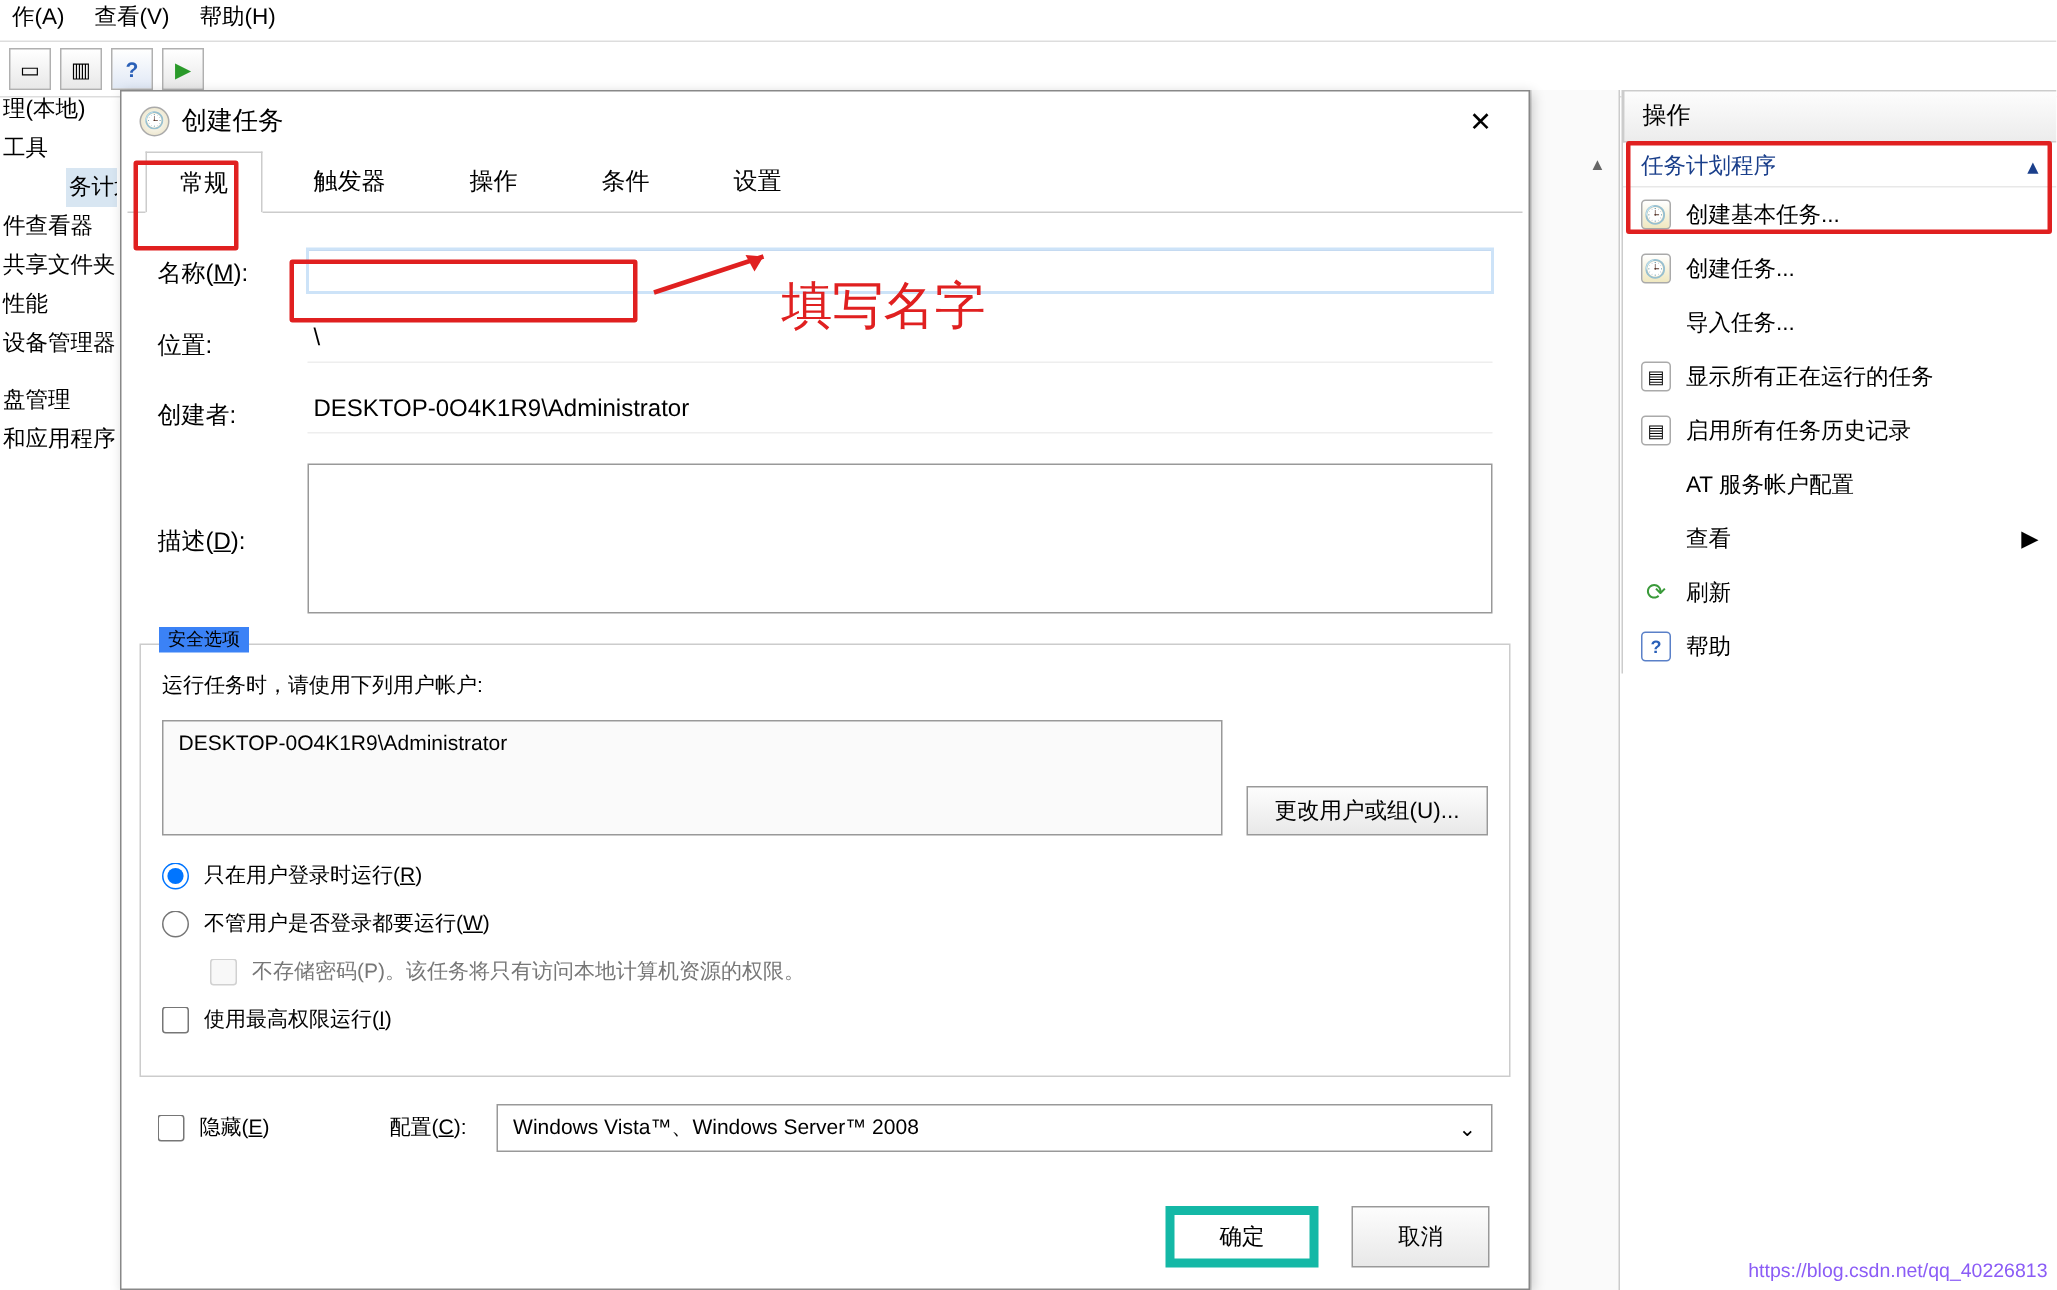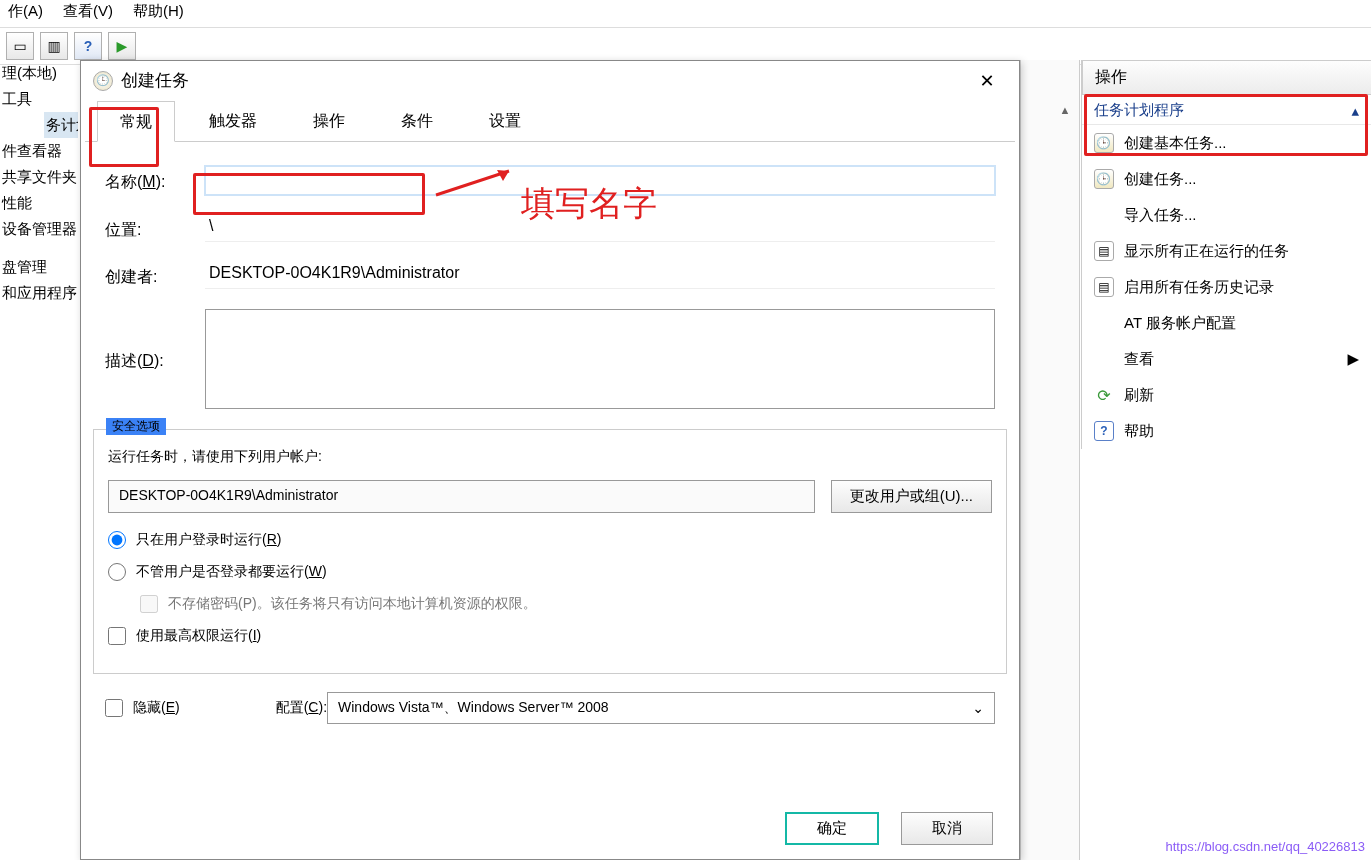--- a/index.html
+++ b/index.html
@@ -56,27 +56,27 @@
 .row .lbl u { text-decoration: underline; }
 input.text { flex: 1; border: 1px solid #7aa3d8; padding: 5px 8px; font-size: 15px; outline: 2px solid #cde3f8; outline-offset: -1px; }
 .plain-val { flex: 1; border-bottom: 1px solid #eee; padding: 2px 4px 6px; }
 textarea.desc { flex: 1; height: 100px; border: 1px solid #999; padding: 6px; font-size: 15px; resize: none; }
 
 .groupbox { border: 1px solid #ccc; margin: 10px 12px 0; padding: 18px 14px 14px; position: relative; }
 .groupbox .legend { position: absolute; top: -12px; left: 12px; background: #3b82f6; padding: 0 6px; font-size: 12px; }
 .groupbox .info { margin-bottom: 14px; }
 .user-row { display: flex; gap: 16px; margin-bottom: 18px; }
 .user-box { flex: 1; border: 1px solid #999; background: #fafafa; padding: 6px 10px; }
-.btn { border: 1px solid #999; background: linear-gradient(#fdfdfd,#e8e8e8); padding: 6px 18px; font-size: 15px; cursor: pointer; }
-.btn.primary { border: 2px solid #14b8a6; background: #fff; padding: 5px 30px; }
+.btn { border: 1px solid #999; background: linear-gradient(#fdfdfd,#e8e8e8); padding: 6px 18px; font-size: 15px; cursor: pointer; margin-top: 44px; }
+.btn.primary { border: 6px solid #14b8a6; background: #fff; padding: 5px 30px; }
 .radio-row, .check-row { display: flex; align-items: flex-start; gap: 10px; margin-bottom: 14px; }
 .radio-row input, .check-row input { width: 18px; height: 18px; }
 .indent { margin-left: 32px; color: #777; }
 
-.bottom-row { display: flex; align-items: center; padding: 18px 24px; }
+.bottom-row { display: flex; align-items: center; padding: 18px 24px; gap: 20px; }
 .select { flex: 1; border: 1px solid #999; padding: 6px 10px; display: flex; justify-content: space-between; align-items: center; background: #fff; }
 .dlg-buttons { position: absolute; bottom: 14px; right: 26px; display: flex; gap: 22px; }
 
 
 .red-box { position: absolute; border: 3px solid #e02020; pointer-events: none; border-radius: 2px; }
 .red-text { position: absolute; color: #e02020; font-size: 34px; font-family: SimSun, serif; pointer-events: none; }
 .red-arrow { position: absolute; pointer-events: none; }
 
 .watermark { position: absolute; right: 6px; bottom: 6px; color: #8b5cf6; font-size: 13px; }
 </style>
@@ -218,21 +218,21 @@
       <input type="checkbox" style="">
       <span>使用最高权限运行(<u>I</u>)</span>
     </label>
   </div>
 
   <div class="bottom-row">
     <label class="check-row" style="margin:0">
       <input type="checkbox" style="">
       <span>隐藏(<u>E</u>)</span>
     </label>
-    <span style="margin-left:96px">配置(<u>C</u>):</span>
+    <span style="margin-left:60px">配置(<u>C</u>):</span>
     <div class="select">
       <span>Windows Vista™、Windows Server™ 2008</span>
       <span>⌄</span>
     </div>
   </div>
 
   <div class="dlg-buttons">
     <button class="btn primary">确定</button>
     <button class="btn" style="padding:6px 30px">取消</button>
   </div>

